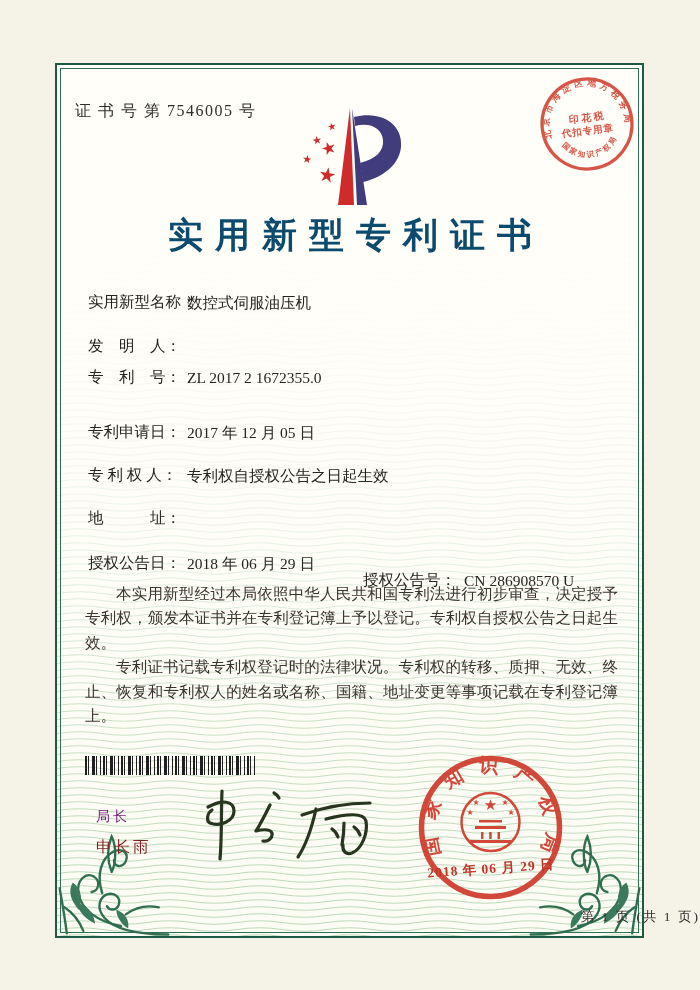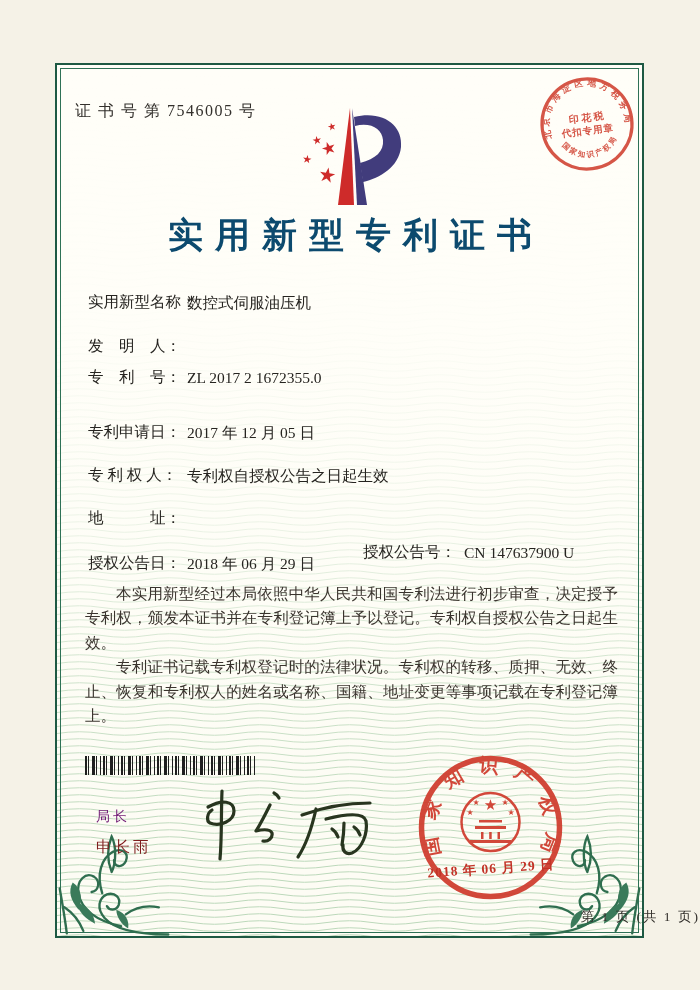--- a/index.html
+++ b/index.html
@@ -33,21 +33,21 @@
   .title{
     position:absolute;left:0;top:212px;width:100%;text-align:center;
     font-size:35px;font-weight:bold;letter-spacing:12px;text-indent:12px;
     color:#0c4a6e;z-index:5;
   }
   .field{position:absolute;left:88px;display:flex;z-index:5;font-size:15.5px;}
   .field .label{width:99px;flex:0 0 99px;white-space:nowrap;color:#262420;}
   .field .value{color:#262420;width:440px;line-height:22px;}
   .f0{top:292px}.f1{top:336px}.f2{top:367px}.f3{top:422px}.f4{top:465px}.f5{top:508px}
   .grant-left{top:553px;}
-  .grant-right{top:542px;left:363px;}
+  .grant-right{top:570px;left:363px;}
   .grant-right .label{width:101px;flex:0 0 101px;}
   .grant-right .value{width:150px;}
   .body-text{
     position:absolute;left:85px;top:582px;width:533px;z-index:5;
     font-size:15.5px;line-height:24.4px;text-align:justify;color:#3a342e;
   }
   .body-text p{margin:0;text-indent:2em;}
   .barcode{
     position:absolute;left:85px;top:756px;width:170px;height:19px;z-index:5;
     background:
@@ -162,21 +162,21 @@
 </div>
 <div class="field f5">
   <span class="label">地　　　址：</span>
 </div>
 <div class="field grant-left">
   <span class="label">授权公告日：</span>
   <span class="value">2018 年 06 月 29 日</span>
 </div>
 <div class="field grant-right">
   <span class="label">授权公告号：</span>
-  <span class="value">CN 147637900 U</span>
+  <span class="value">CN 286908570 U</span>
 </div>
 
 <div class="body-text">
   <p>本实用新型经过本局依照中华人民共和国专利法进行初步审查，决定授予专利权，颁发本证书并在专利登记簿上予以登记。专利权自授权公告之日起生效。</p>
   <p>专利证书记载专利权登记时的法律状况。专利权的转移、质押、无效、终止、恢复和专利权人的姓名或名称、国籍、地址变更等事项记载在专利登记簿上。</p>
 </div>
 
 <div class="barcode"></div>
 
 <div class="sig-title">局长</div>

